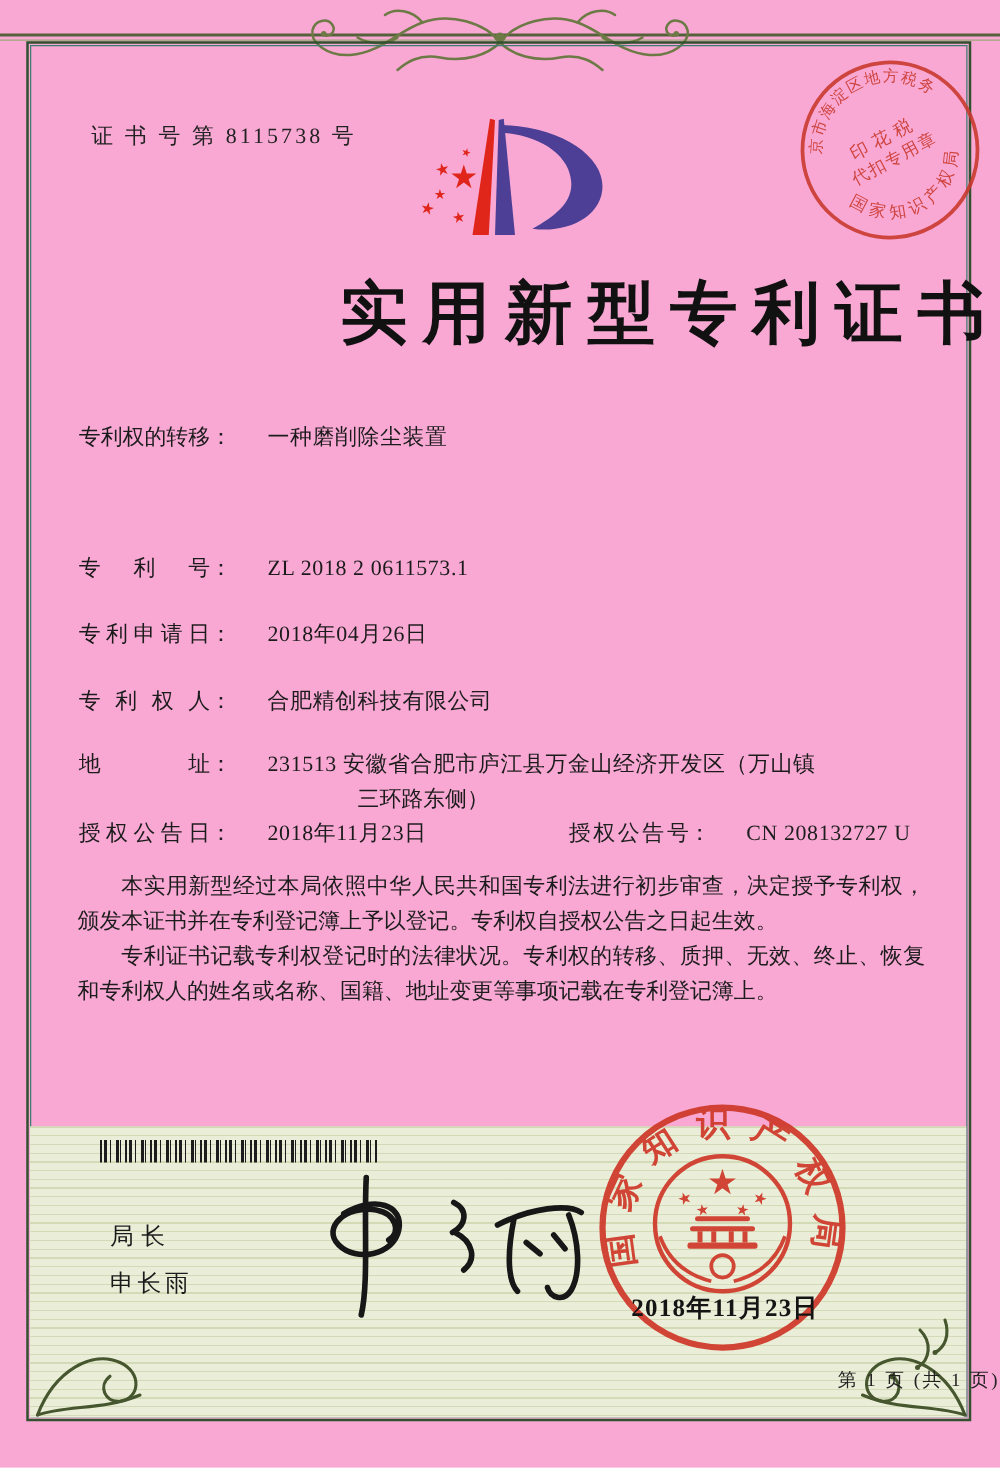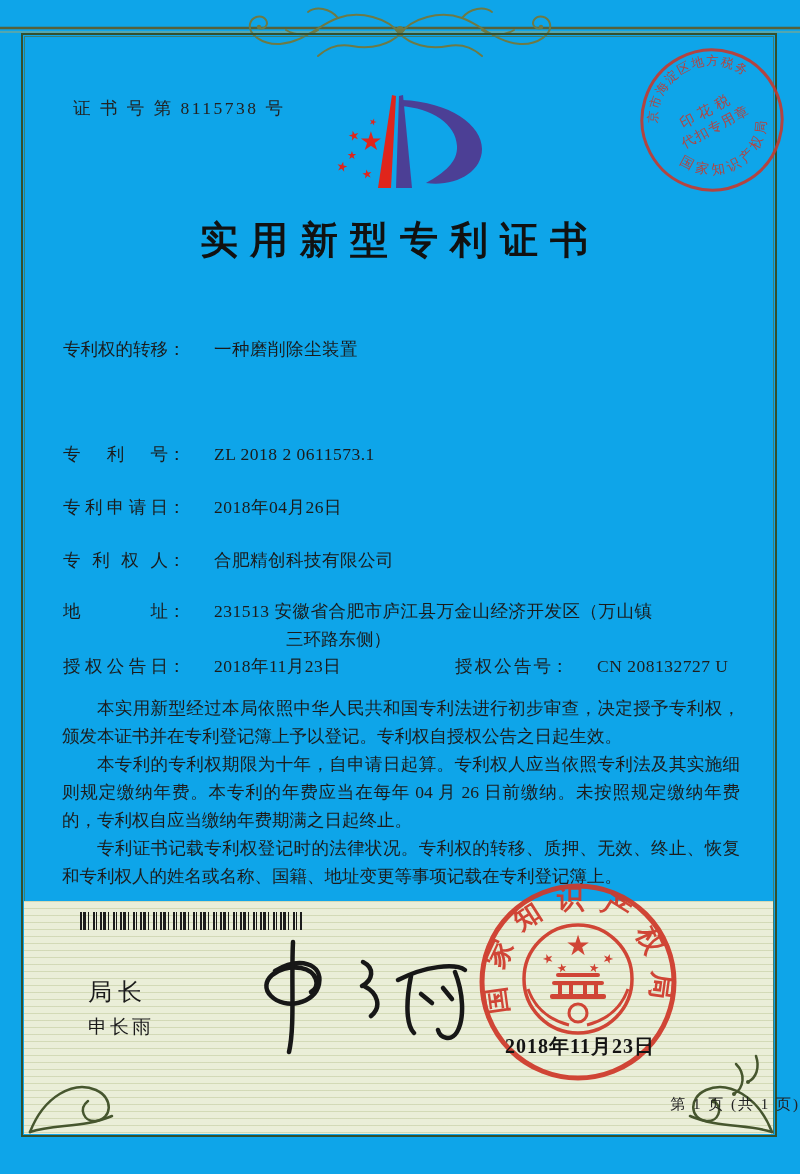--- a/index.html
+++ b/index.html
@@ -1,35 +1,35 @@
 <!DOCTYPE html>
 <html><head>
 <meta charset="utf-8">
 <style>
   html,body{margin:0;padding:0;}
   .page{
     position:relative;width:800px;height:1174px;overflow:hidden;
-    background:#0ea5e9;
+    background:#f9a8d4;
     font-family:"Liberation Serif","DejaVu Serif",serif;
     color:#1e1e1e;
   }
   .abs{position:absolute;}
   
   .border-outer{
     position:absolute;left:21px;top:33px;width:752px;height:1100px;
     border:2.5px solid #31502f;
   }
   .border-inner{
     position:absolute;left:1px;top:1px;right:1px;bottom:1px;
     border:1px solid #3d7d72;
   }
   .cert-no{left:73px;top:96px;font-size:17.5px;letter-spacing:2.5px;color:#222;}
   .title{
-    left:0;top:215px;width:100%;text-align:center;
-    font-size:38px;font-weight:600;letter-spacing:12px;color:#111;
+    left:0;top:215px;width:100%;text-align:right;
+    font-size:54px;font-weight:600;letter-spacing:12px;color:#111;
   }
   .field-row{left:63px;font-size:17.5px;white-space:nowrap;color:#1b1b1b;}
   .flabel{
     display:inline-block;width:105px;text-align:justify;text-align-last:justify;
     vertical-align:top;
   }
   .fcolon{display:inline-block;width:18px;}
   .fvalue{letter-spacing:0.5px;margin-left:28px;}
   .addr-line2{left:250px;font-size:17.5px;color:#1b1b1b;margin-left:36px;}
   .grant-no-group{left:455px;top:654px;font-size:17.5px;white-space:nowrap;}
@@ -47,21 +47,21 @@
   }
   .barcode{
     left:80px;top:912px;width:222px;height:18px;
     background:repeating-linear-gradient(90deg,
       #1c1c1c 0 2px, transparent 2px 3px,
       #1c1c1c 3px 6px, transparent 6px 8px,
       #1c1c1c 8px 9px, transparent 9px 13px,
       #1c1c1c 13px 15px, transparent 15px 16px,
       #1c1c1c 16px 17px, transparent 17px 20px);
   }
-  .director-title{left:88px;top:976px;font-size:24px;letter-spacing:6px;color:#1a1a1a;}
+  .director-title{left:88px;top:976px;font-size:19px;letter-spacing:6px;color:#1a1a1a;}
   .director-name{left:88px;top:1014px;font-size:19px;letter-spacing:3px;color:#1a1a1a;}
   .seal-date{
     left:478px;top:1033px;width:204px;text-align:center;
     font-size:20px;font-weight:700;letter-spacing:1px;color:#141414;z-index:6;
   }
   .footer-page{
     left:0;top:1095px;width:100%;text-align:right;font-size:15px;
     letter-spacing:2px;color:#222;z-index:6;
   }
   .seal-big{left:472px;top:877px;z-index:5;opacity:.93;}
@@ -154,21 +154,20 @@
   <div class="abs addr-line2" style="top:627px">三环路东侧）</div>
   <div class="abs field-row" style="top:654px">
     <span class="flabel">授权公告日</span><span class="fcolon">：</span><span class="fvalue">2018年11月23日</span>
   </div>
   <div class="abs grant-no-group">
     <span class="flabel">授权公告号</span><span class="fcolon">：</span><span class="fvalue">CN 208132727 U</span>
   </div>
 
   <div class="abs body-text">
     <p>本实用新型经过本局依照中华人民共和国专利法进行初步审查，决定授予专利权，颁发本证书并在专利登记簿上予以登记。专利权自授权公告之日起生效。</p>
-    <p>本专利的专利权期限为十年，自申请日起算。专利权人应当依照专利法及其实施细则规定缴纳年费。本专利的年费应当在每年 04 月 26 日前缴纳。未按照规定缴纳年费的，专利权自应当缴纳年费期满之日起终止。</p>
     <p>专利证书记载专利权登记时的法律状况。专利权的转移、质押、无效、终止、恢复和专利权人的姓名或名称、国籍、地址变更等事项记载在专利登记簿上。</p>
   </div>
 
   <div class="abs green-band"></div>
 
   <div class="abs barcode"></div>
 
   <div class="abs director-title">局长</div>
   <div class="abs director-name">申长雨</div>
 

